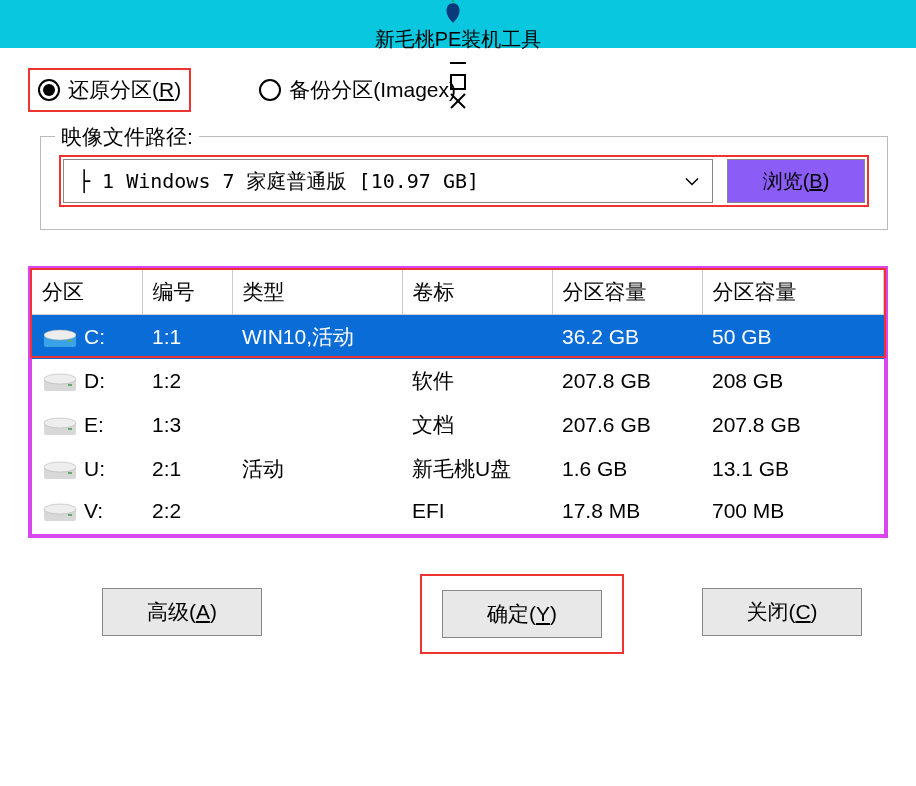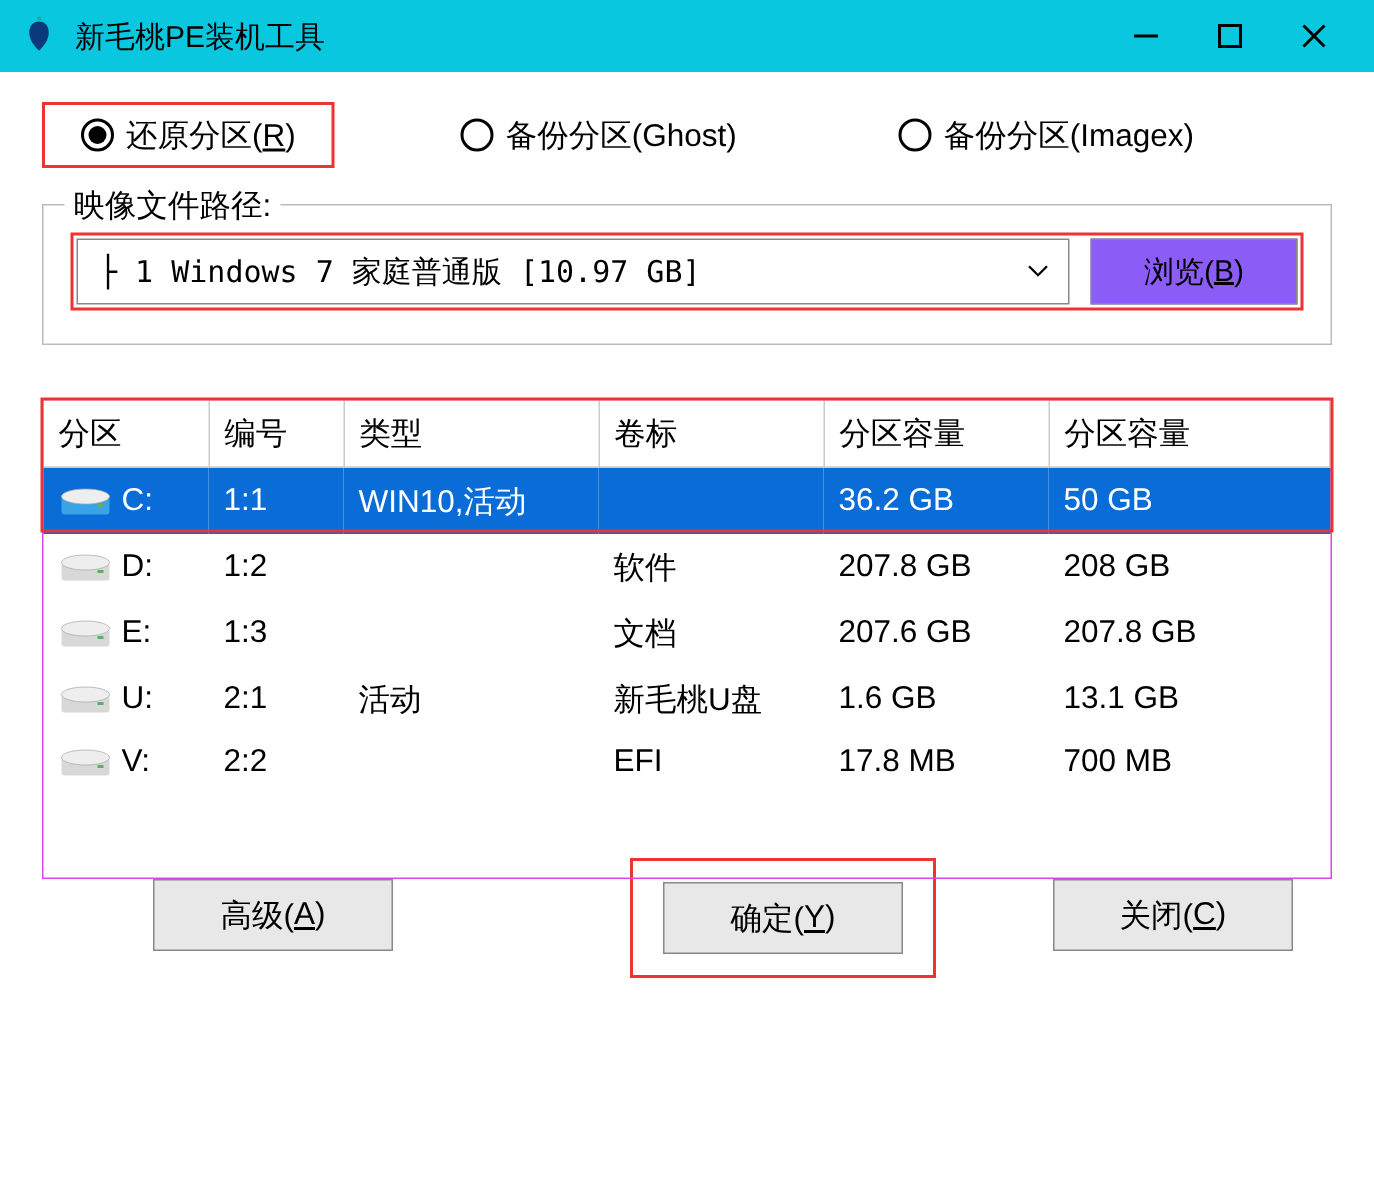--- a/index.html
+++ b/index.html
@@ -11,20 +11,21 @@
   overflow: hidden;
 }
 .titlebar {
   background: #0ac7e0;
   height: 48px;
   display: flex;
   align-items: center;
   padding: 0 12px;
   color: #000;
   font-size: 20px;
+  flex-direction: column;
 }
 .titlebar .logo {
   width: 28px; height: 28px;
   margin-right: 10px;
   display: flex; align-items: center; justify-content: center;
 }
 .titlebar .title { flex: 1; font-weight: 500; }
 .titlebar .winctl {
   width: 56px; height: 48px;
   display: flex; align-items: center; justify-content: center;
@@ -32,21 +33,21 @@
 }
 .content { padding: 20px 28px 0 28px; }
 .radio-row {
   display: flex;
   gap: 60px;
   margin-bottom: 24px;
   font-size: 21px;
 }
 .radio-opt {
   display: flex; align-items: center; gap: 8px;
-  padding: 6px 24px;
+  padding: 6px 8px;
 }
 .radio-opt.highlighted {
   border: 2px solid #e33;
 }
 .radio-circle {
   width: 22px; height: 22px;
   border: 2px solid #000;
   border-radius: 50%;
   display: inline-flex; align-items: center; justify-content: center;
 }
@@ -54,20 +55,21 @@
   content: "";
   width: 12px; height: 12px;
   background: #000;
   border-radius: 50%;
 }
 .group {
   border: 1px solid #bbb;
   padding: 18px 18px 22px 18px;
   position: relative;
   margin-bottom: 36px;
+  margin-left: 12px;
 }
 .group .legend {
   position: absolute;
   top: -14px; left: 14px;
   background: #fff;
   padding: 0 6px;
   font-size: 21px;
 }
 .path-row {
   display: flex;
@@ -93,22 +95,23 @@
 }
 .browse-btn {
   width: 138px;
   border: 1px solid #888;
   background: #8b5cf6;
   margin-left: 14px;
   font-size: 20px;
   display: flex; align-items: center; justify-content: center;
 }
 .table-wrap {
-  border: 1px solid #d946ef;
-  height: 320px;
+  border: 4px solid #d946ef;
+  margin-bottom: 50px;
+  height: 272px;
   position: relative;
 }
 .table-highlight {
   position: absolute;
   border: 2px solid #e33;
   pointer-events: none;
 }
 table {
   width: 100%;
   border-collapse: collapse;
@@ -190,24 +193,20 @@
 
 <div class="content">
 
   <div class="radio-row">
     <label class="radio-opt highlighted">
       <span class="radio-circle checked"></span>
       <span>还原分区(<span class="u">R</span>)</span>
     </label>
     <label class="radio-opt">
       <span class="radio-circle"></span>
-      <span>备份分区(Ghost)</span>
-    </label>
-    <label class="radio-opt">
-      <span class="radio-circle"></span>
       <span>备份分区(Imagex)</span>
     </label>
   </div>
 
   <fieldset class="group">
     <span class="legend">映像文件路径:</span>
     <div class="path-row">
       <div class="path-select">
         <span>├ 1 Windows 7 家庭普通版 [10.97 GB]</span>
         <span class="chev">

